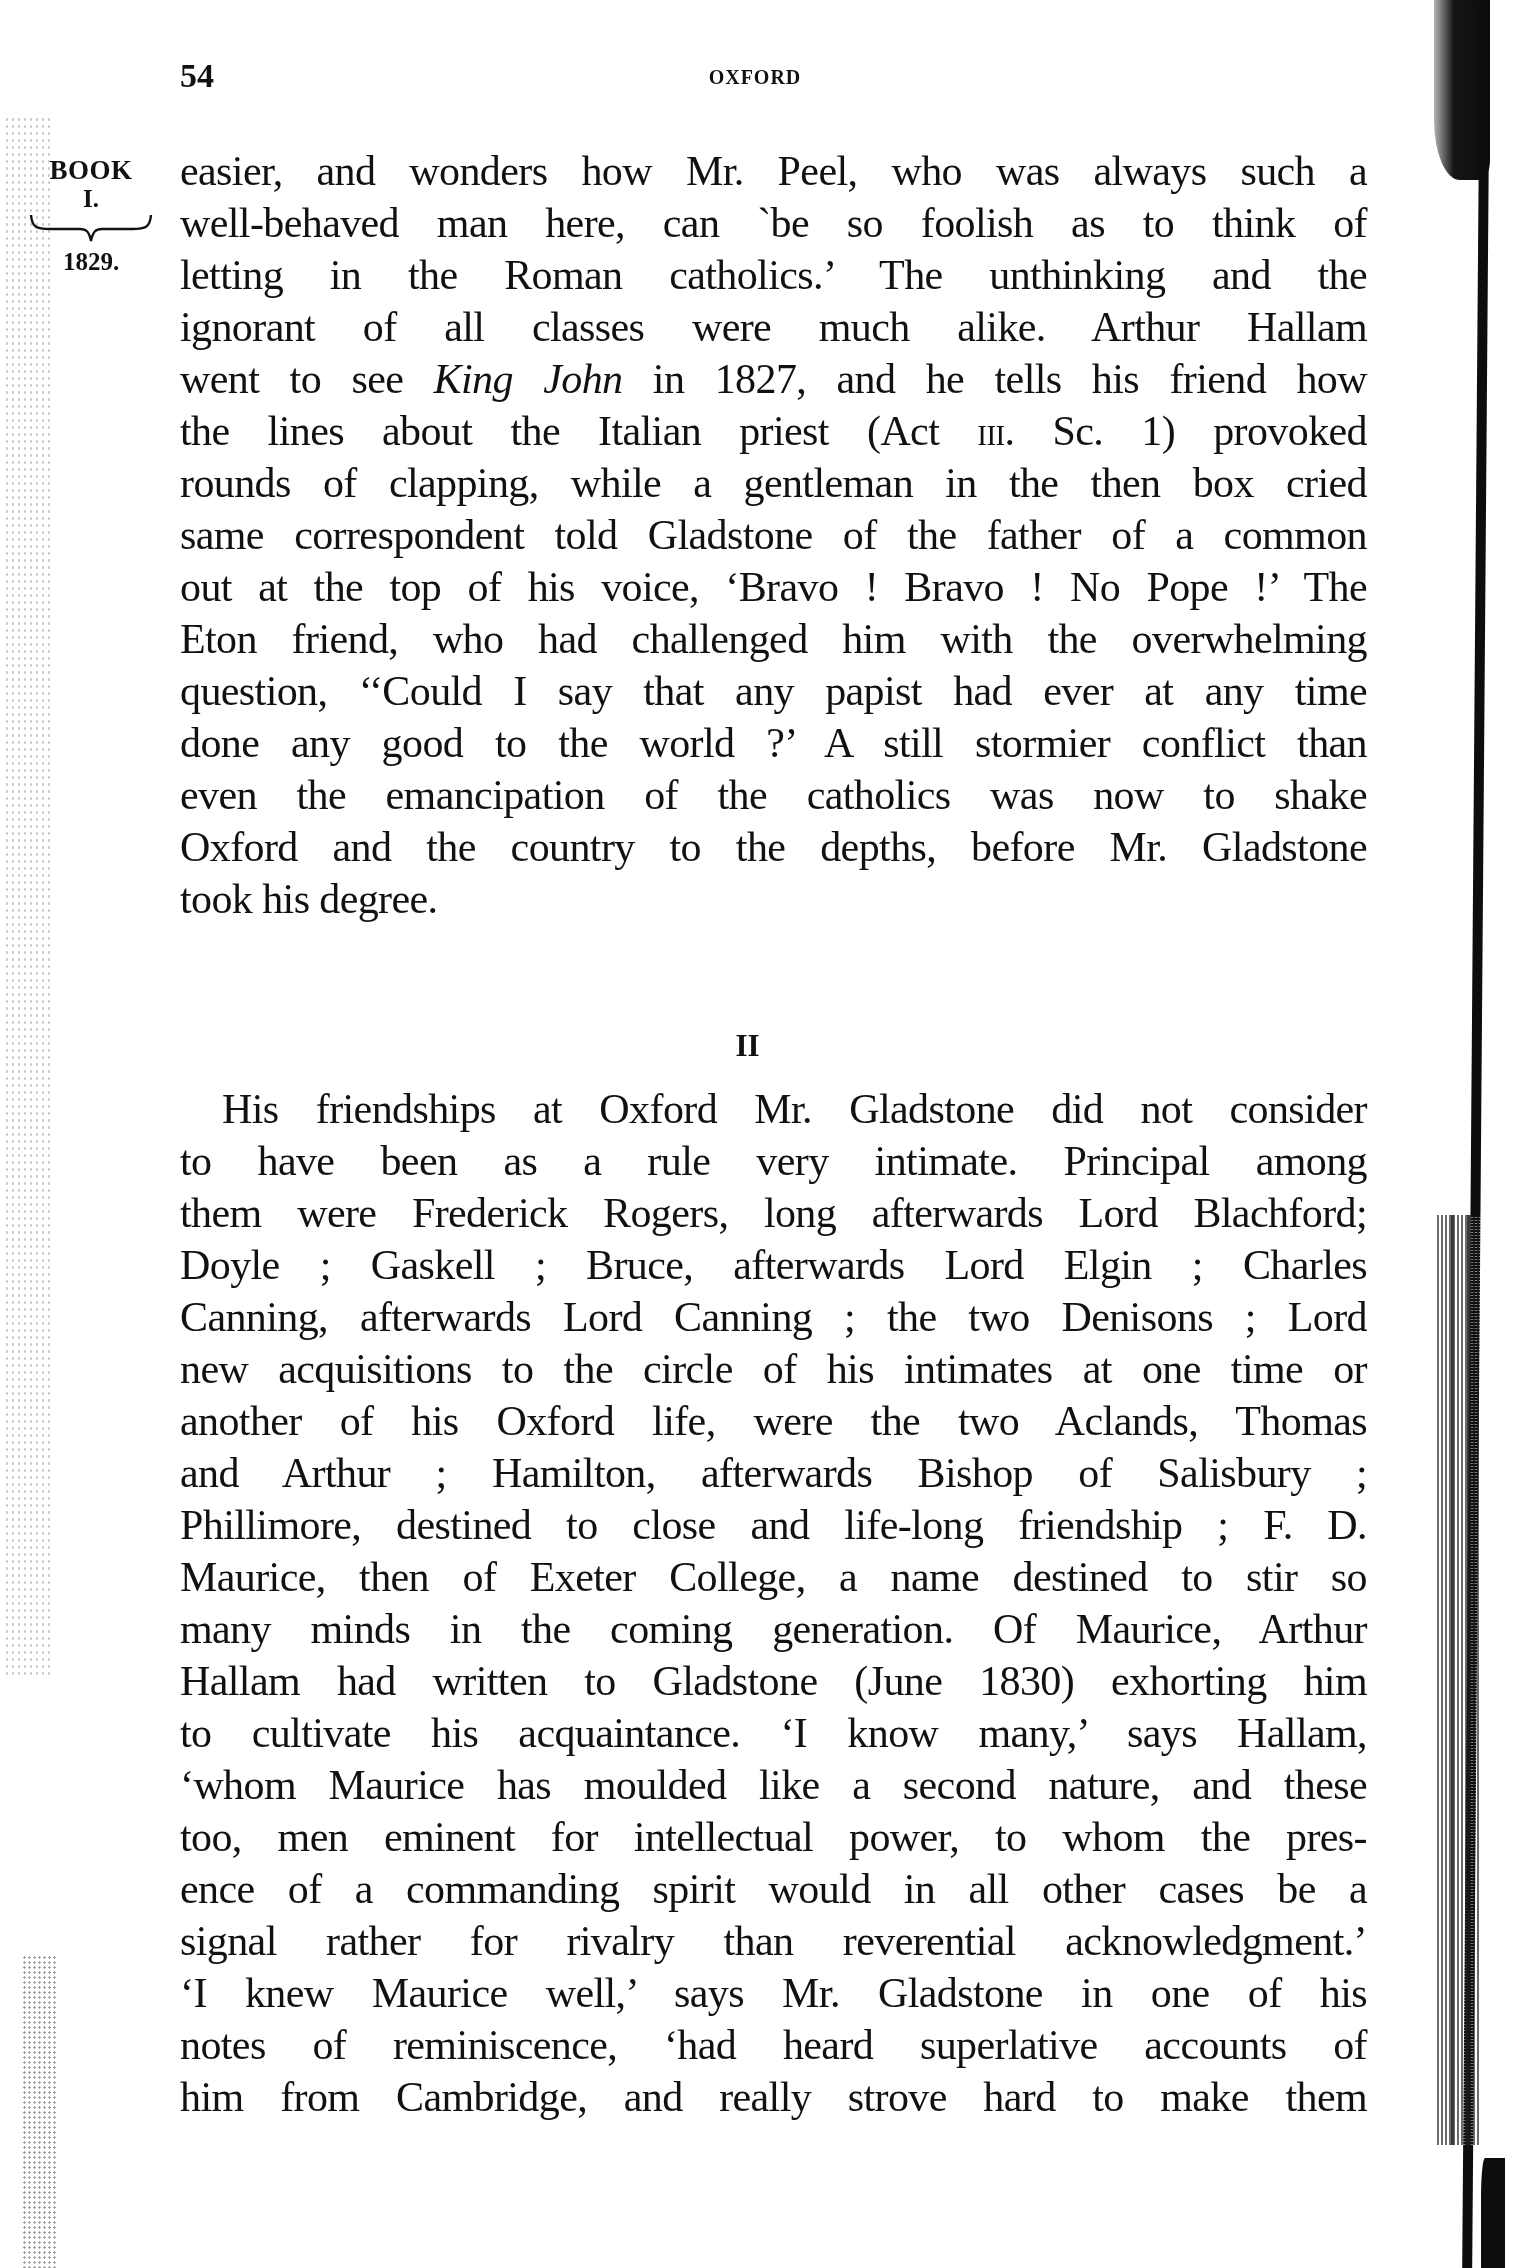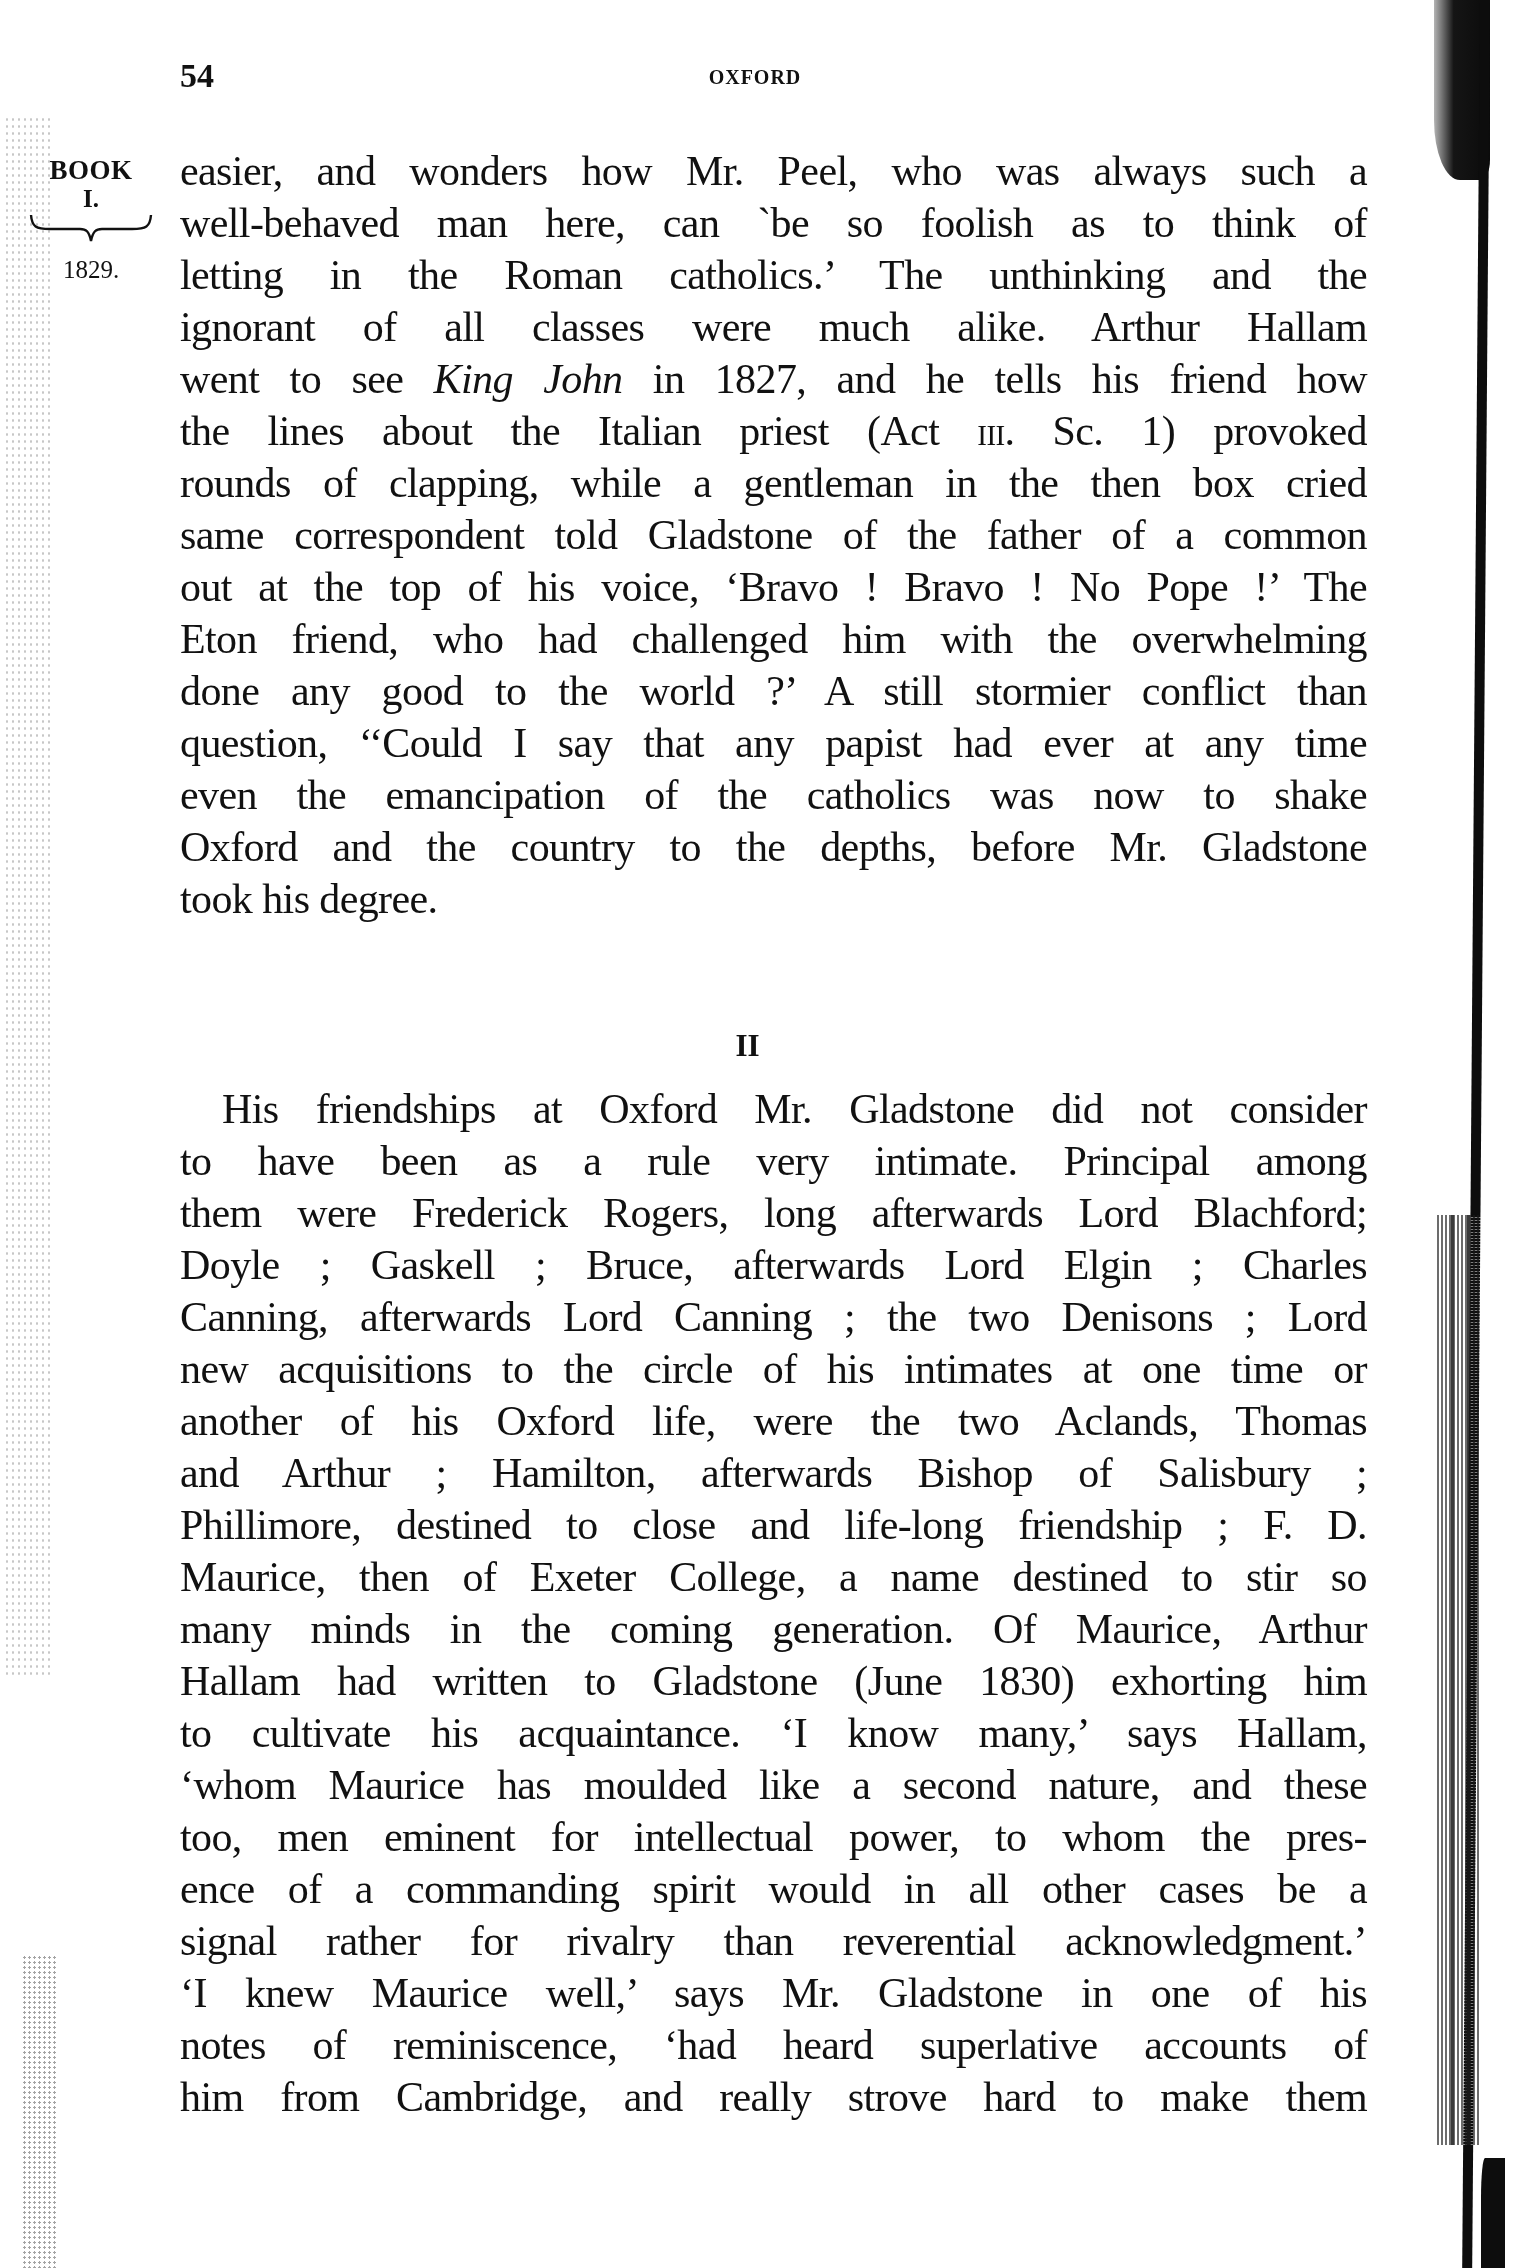--- a/index.html
+++ b/index.html
@@ -19,21 +19,21 @@
     font-size: 20px; line-height: 34px; font-weight: bold; letter-spacing: 1px;
   }
 
   
   .margin-note {
     position: absolute; left: 28px; top: 155px; width: 126px; text-align: center;
   }
   .margin-note .mn-book { font-size: 27px; line-height: 30px; font-weight: bold; letter-spacing: 0.5px; }
   .margin-note .mn-num { font-size: 25px; line-height: 28px; font-weight: bold; }
   .margin-note .brace { display: block; margin: 0 auto; width: 126px; height: 34px; }
-  .margin-note .mn-year { font-size: 25px; line-height: 30px; font-weight: normal; margin-top: 8px; }
+  .margin-note .mn-year { font-size: 25px; line-height: 30px; font-weight: bold; margin-top: 0px; }
 
   
   .text-block { position: absolute; left: 180px; width: 1187px; }
   .line {
     display: block; height: 52px; line-height: 52px; font-size: 42px;
     text-align: justify; text-align-last: justify; white-space: nowrap; overflow: visible;
     letter-spacing: -0.6px;
   }
   .line.last { text-align-last: left; }
   .line.indent { padding-left: 42px; }
@@ -113,22 +113,22 @@
     <span class="line">easier, and wonders how Mr. Peel, who was always such a</span>
     <span class="line">well-behaved man here, can `be so foolish as to think of</span>
     <span class="line">letting in the Roman catholics.’ The unthinking and the</span>
     <span class="line">ignorant of all classes were much alike.  Arthur Hallam</span>
     <span class="line"><span>went to see </span><span class="it">King John</span><span> in 1827, and he tells his friend how</span></span>
     <span class="line"><span>the lines about the Italian priest (Act </span><span class="sc">iii</span><span>. Sc. 1) provoked</span></span>
     <span class="line">rounds of clapping, while a gentleman in the then box cried</span>
     <span class="line">same correspondent told Gladstone of the father of a common</span>
     <span class="line">out at the top of his voice, ‘Bravo !  Bravo !  No Pope !’  The</span>
     <span class="line">Eton friend, who had challenged him with the overwhelming</span>
+    <span class="line">question, ‘‘Could I say that any papist had ever at any time</span>
     <span class="line">done any good to the world ?’  A still stormier conflict than</span>
-    <span class="line">question, ‘‘Could I say that any papist had ever at any time</span>
     <span class="line">even the emancipation of the catholics was now to shake</span>
     <span class="line">Oxford and the country to the depths, before Mr. Gladstone</span>
     <span class="line last">took his degree.</span>
   </div>
 
   <div class="section-num">II</div>
 
   <div class="text-block" style="top:1083px;">
     <span class="line indent">His friendships at Oxford Mr. Gladstone did not consider</span>
     <span class="line">to have been as a rule very intimate.  Principal among</span>

